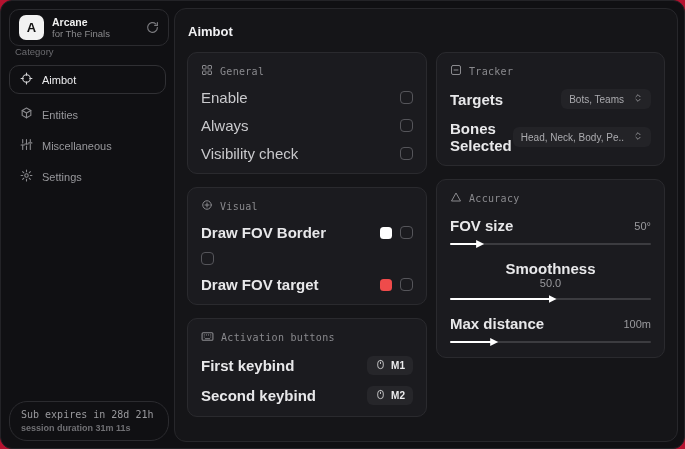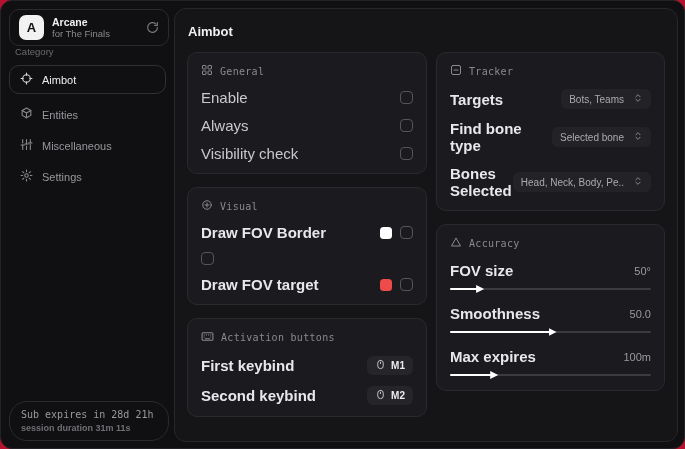--- a/index.html
+++ b/index.html
@@ -292,31 +292,20 @@
             <span class="pill">
               <span class="pv">Bots, Teams</span>
               <span>
                 <svg width="10" height="10" viewBox="0 0 24 24" fill="none" stroke="currentColor" stroke-width="2.4" stroke-linecap="round" stroke-linejoin="round">
                   <path d="M7 9l5-5 5 5M7 15l5 5 5-5"></path>
                 </svg>
               </span>
             </span>
           </div>
           <div class="row">
-            <span class="lbl strong">Find bone type</span>
-            <span class="pill">
-              <span class="pv">Selected bone</span>
-              <span>
-                <svg width="10" height="10" viewBox="0 0 24 24" fill="none" stroke="currentColor" stroke-width="2.4" stroke-linecap="round" stroke-linejoin="round">
-                  <path d="M7 9l5-5 5 5M7 15l5 5 5-5"></path>
-                </svg>
-              </span>
-            </span>
-          </div>
-          <div class="row">
             <span class="lbl strong">Bones Selected</span>
             <span class="pill">
               <span class="pv">Head, Neck, Body, Pe..</span>
               <span>
                 <svg width="10" height="10" viewBox="0 0 24 24" fill="none" stroke="currentColor" stroke-width="2.4" stroke-linecap="round" stroke-linejoin="round">
                   <path d="M7 9l5-5 5 5M7 15l5 5 5-5"></path>
                 </svg>
               </span>
             </span>
           </div>
@@ -338,34 +327,34 @@
               <span class="val">50°</span>
             </div>
             <div class="slider">
               <div class="track"></div>
                 <div class="fill" style="width: 14%;"></div>
                 <div class="knob" style="left: calc(14% - 2px);"></div>
             </div>
           </div>
 
           <div class="ac-row">
-            <div class="row" style="margin-top:0;">
+            <div class="row" style="margin-top:0;flex-direction:column;">
               <span class="lbl strong">Smoothness</span>
               <span class="val">50.0</span>
             </div>
             <div class="slider">
               <div class="track"></div>
                 <div class="fill" style="width: 50%;"></div>
                 <div class="knob" style="left: calc(50% - 2px);"></div>
             </div>
           </div>
 
           <div class="ac-row">
             <div class="row" style="margin-top:0;">
-              <span class="lbl strong">Max expires</span>
+              <span class="lbl strong">Max distance</span>
               <span class="val">100m</span>
             </div>
             <div class="slider">
               <div class="track"></div>
                 <div class="fill" style="width: 21%;"></div>
                 <div class="knob" style="left: calc(21% - 2px);"></div>
             </div>
           </div>
 
         </div>

